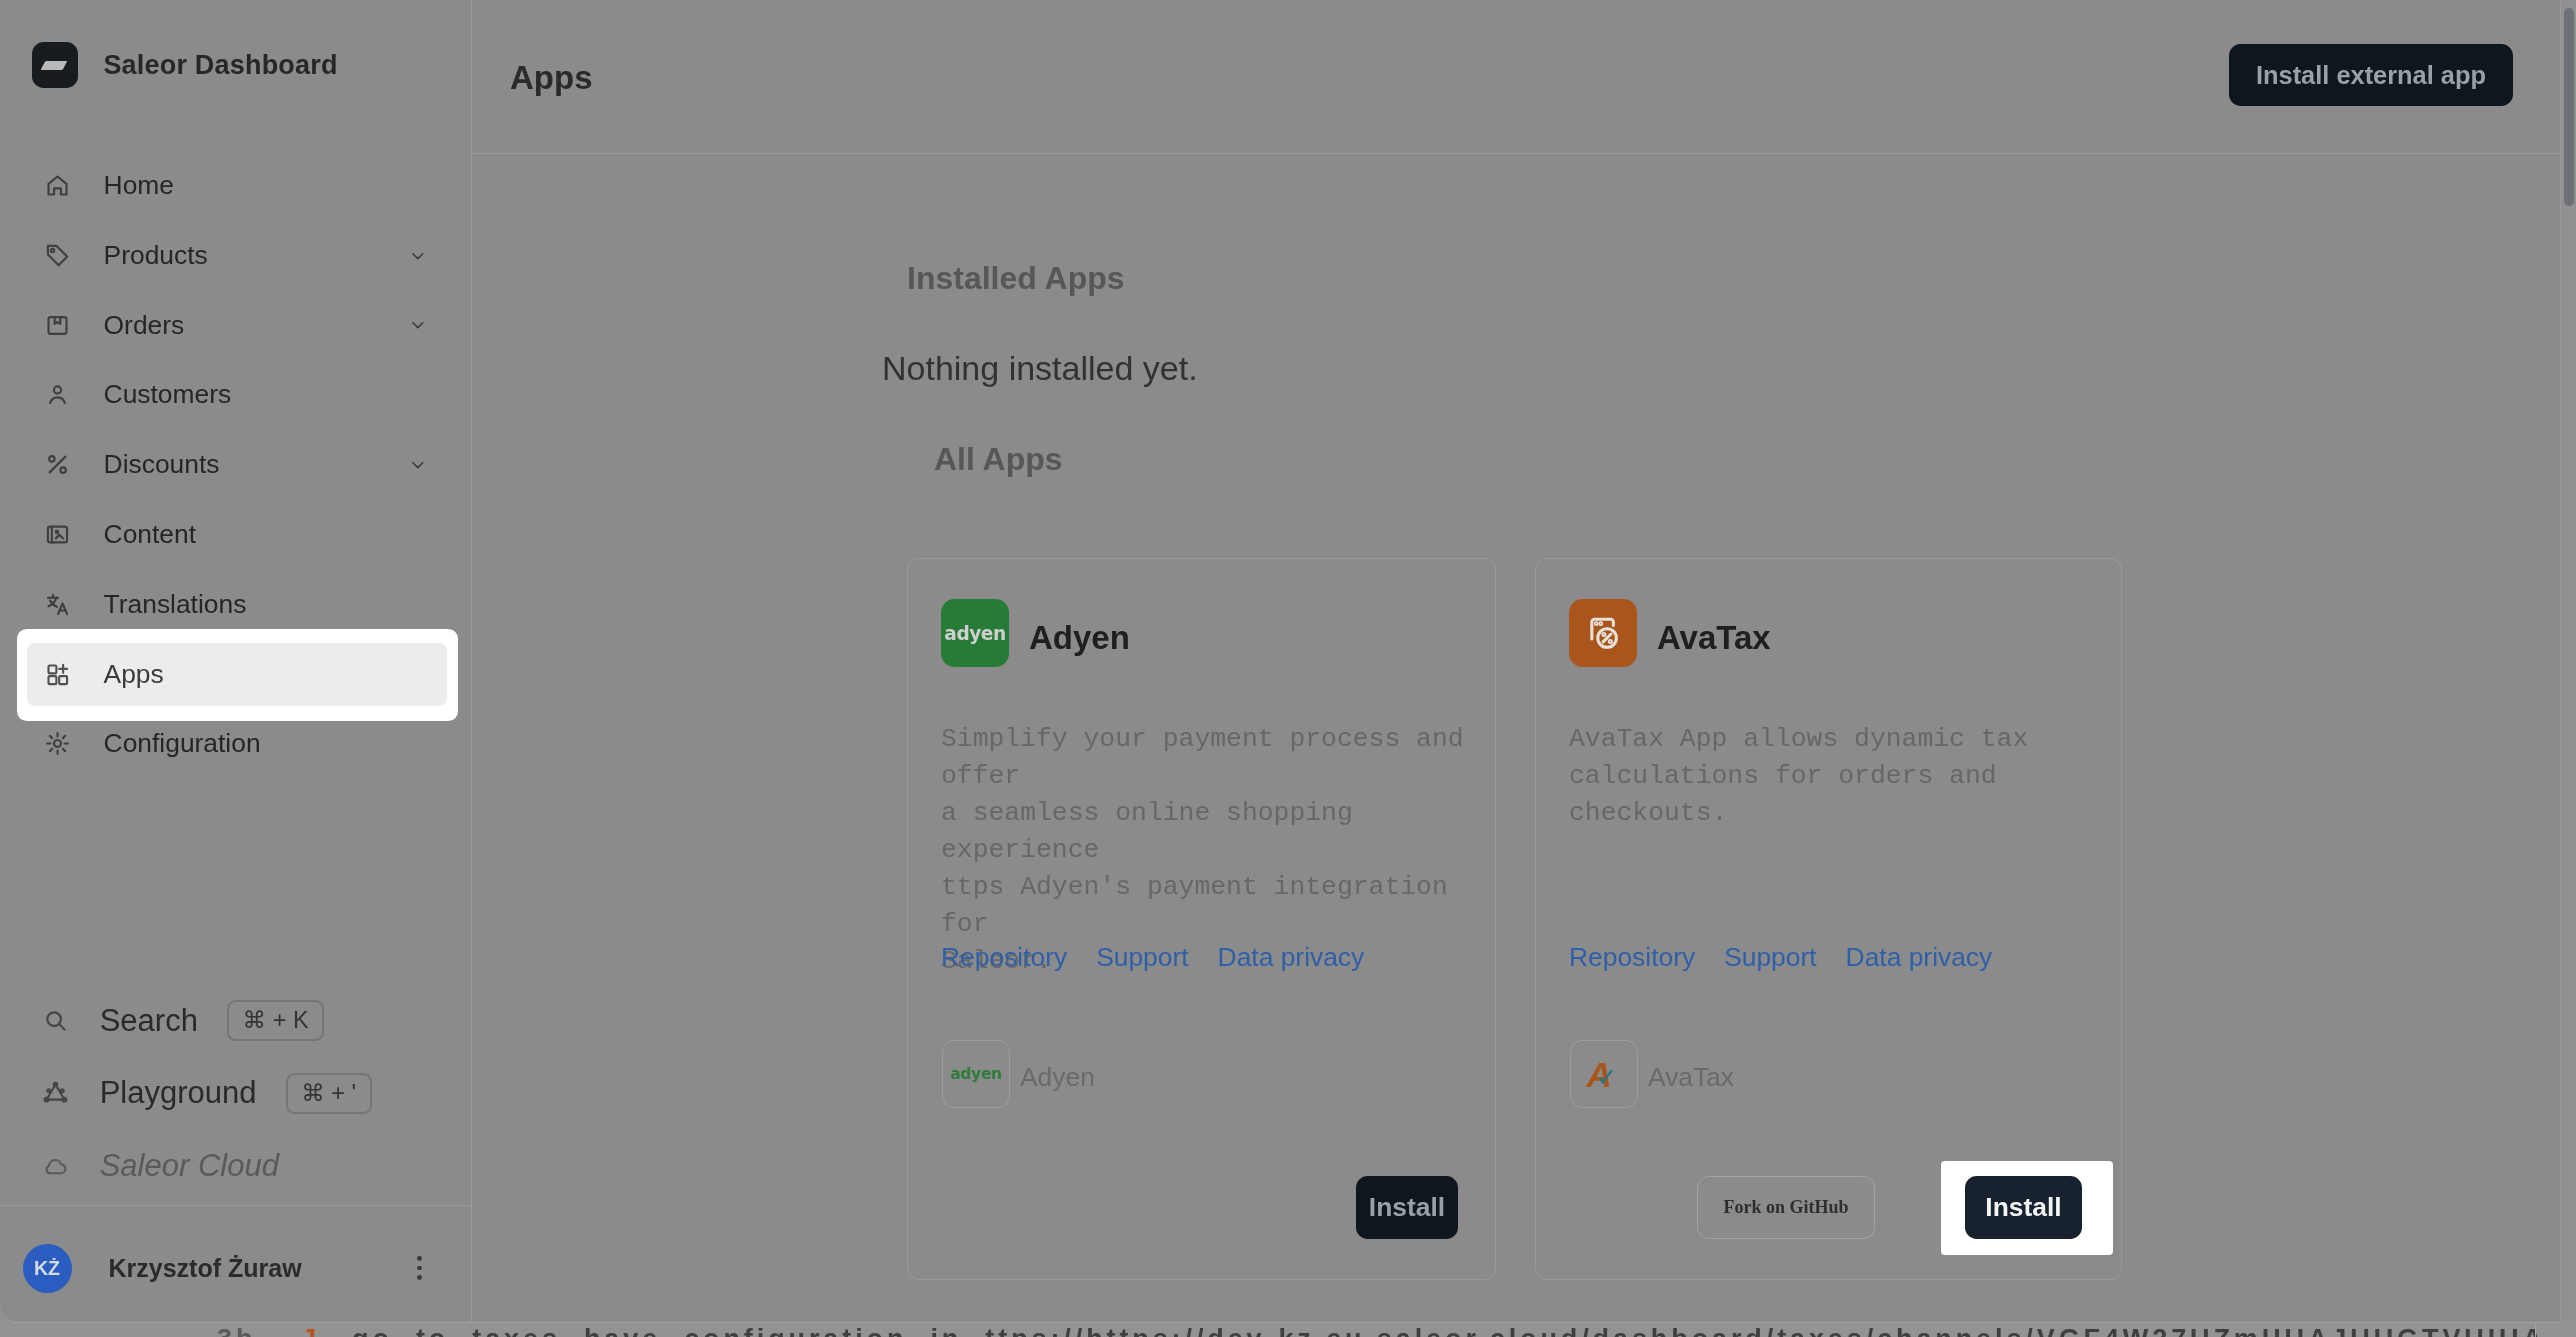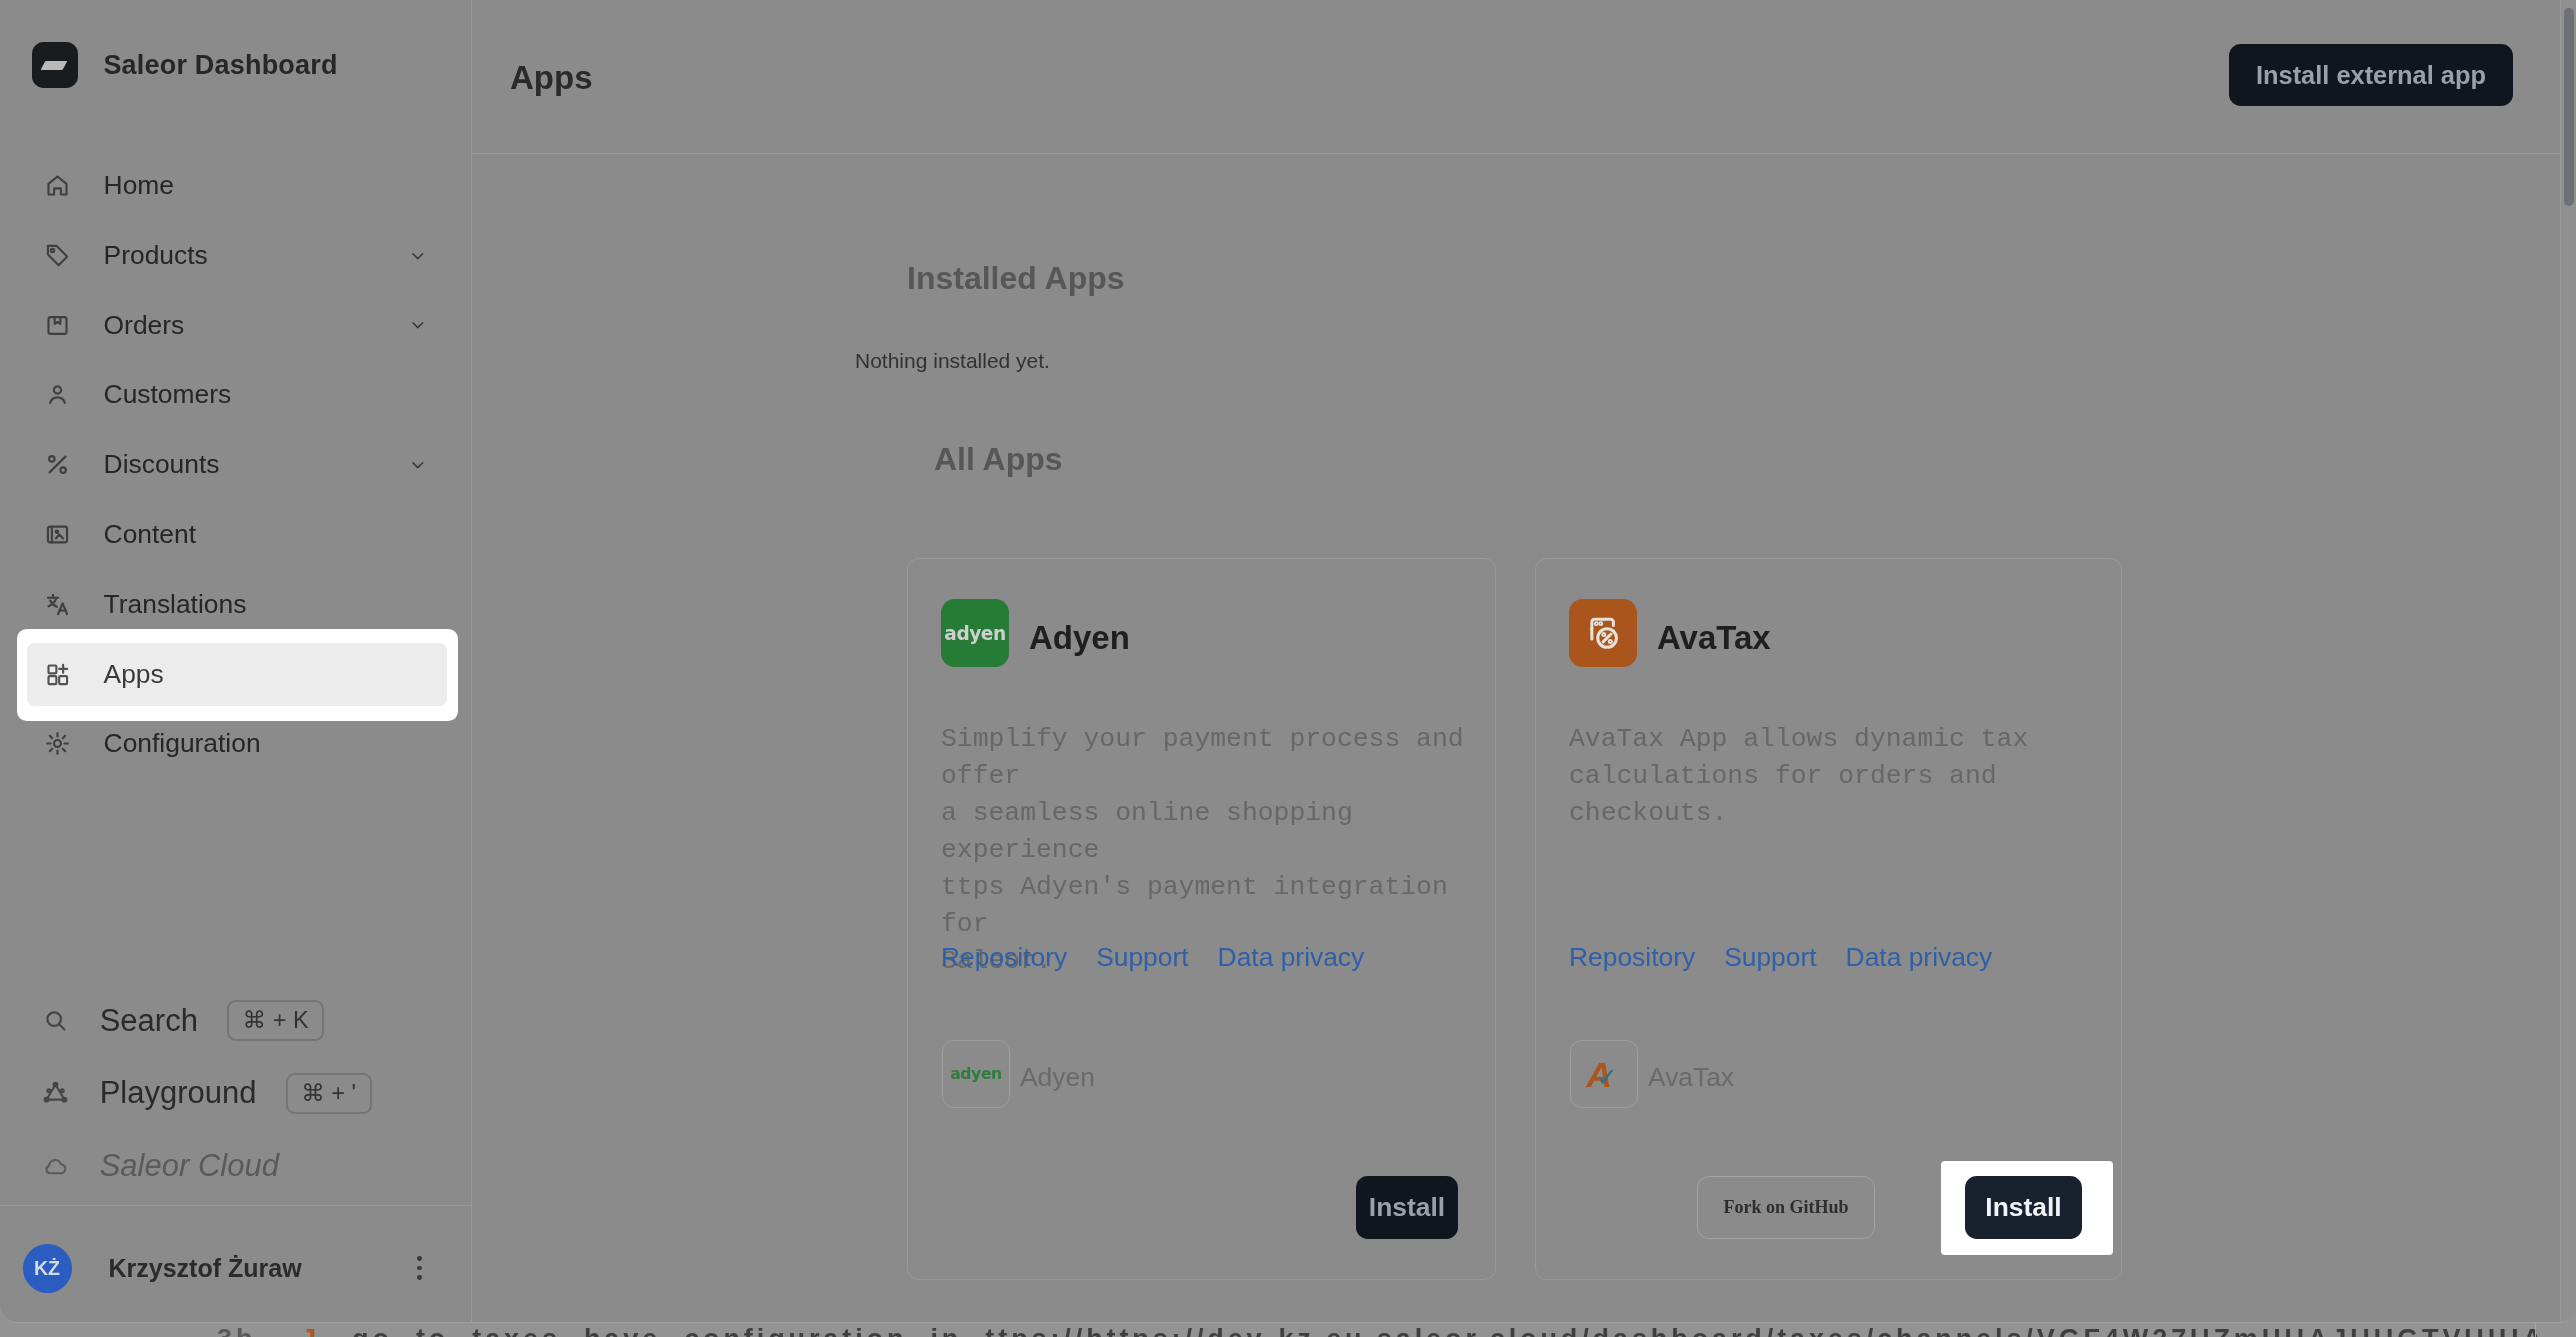--- a/index.html
+++ b/index.html
@@ -58,21 +58,21 @@
   .main{position:absolute;left:471px;top:0;width:2089px;height:1322px;}
   .main-header{position:absolute;left:0;top:0;width:2089px;height:153px;border-bottom:1px solid #9a9a9a;}
   .page-title{position:absolute;left:39px;top:59px;font-size:33px;font-weight:600;color:#2a2a2a;}
   .btn-dark-dim{
     position:absolute;right:47px;top:44px;height:62px;min-width:270px;
     background:#10161d;border:none;border-radius:11.7px;color:#9aa0a8;
     font-size:25.4px;font-weight:600;font-family:inherit;padding:0 27px;
   }
 
   .sec-title{position:absolute;font-size:32px;font-weight:700;color:#575757;}
-  .empty-msg{position:absolute;left:384px;top:349px;font-size:21px;color:#323232;}
+  .empty-msg{position:absolute;left:411px;top:349px;font-size:34px;color:#323232;}
 
   .card{position:absolute;top:558px;height:722px;border:1px solid #9a9a9a;border-radius:11.7px;box-sizing:border-box;}
   .card.adyen{left:436px;width:589px;}
   .card.avatax{left:1064px;width:587px;}
   .app-logo{position:absolute;left:33px;top:40px;width:68px;height:68px;border-radius:13.7px;display:flex;align-items:center;justify-content:center;}
   .app-logo.adyen-bg{background:#267b36;}
   .app-logo.avatax-bg{background:#a9551c;}
   .adyen-word{color:#cfcfcf;font-weight:800;font-size:18.6px;letter-spacing:-0.5px;font-family:"DejaVu Sans",sans-serif;}
   .card-title{position:absolute;left:121px;top:60px;font-size:33px;font-weight:700;color:#1f1f1f;}
   .card-desc{position:absolute;left:33px;top:162px;font-size:26.4px;line-height:37px;color:#676767;}

